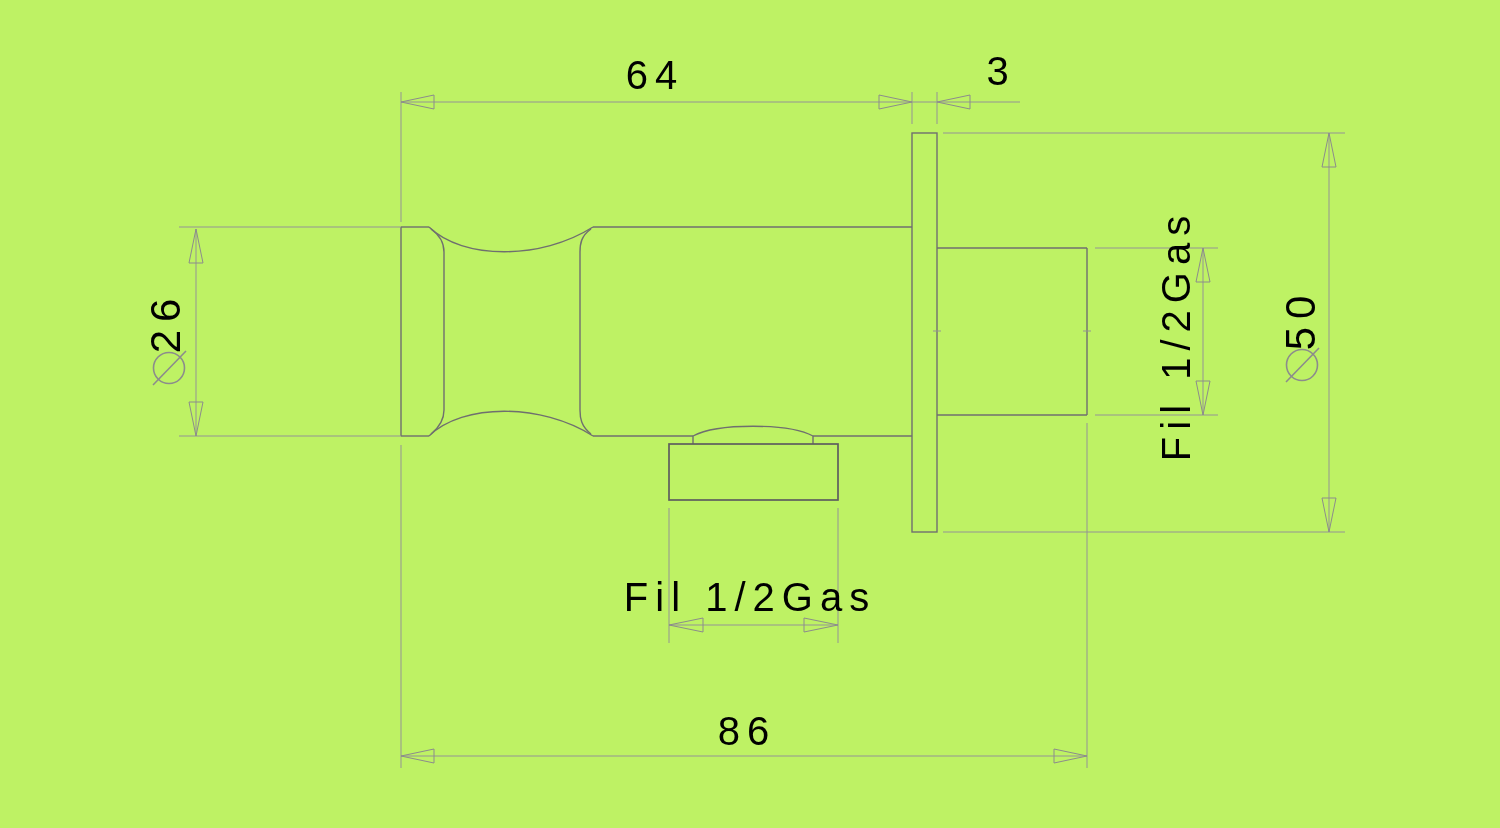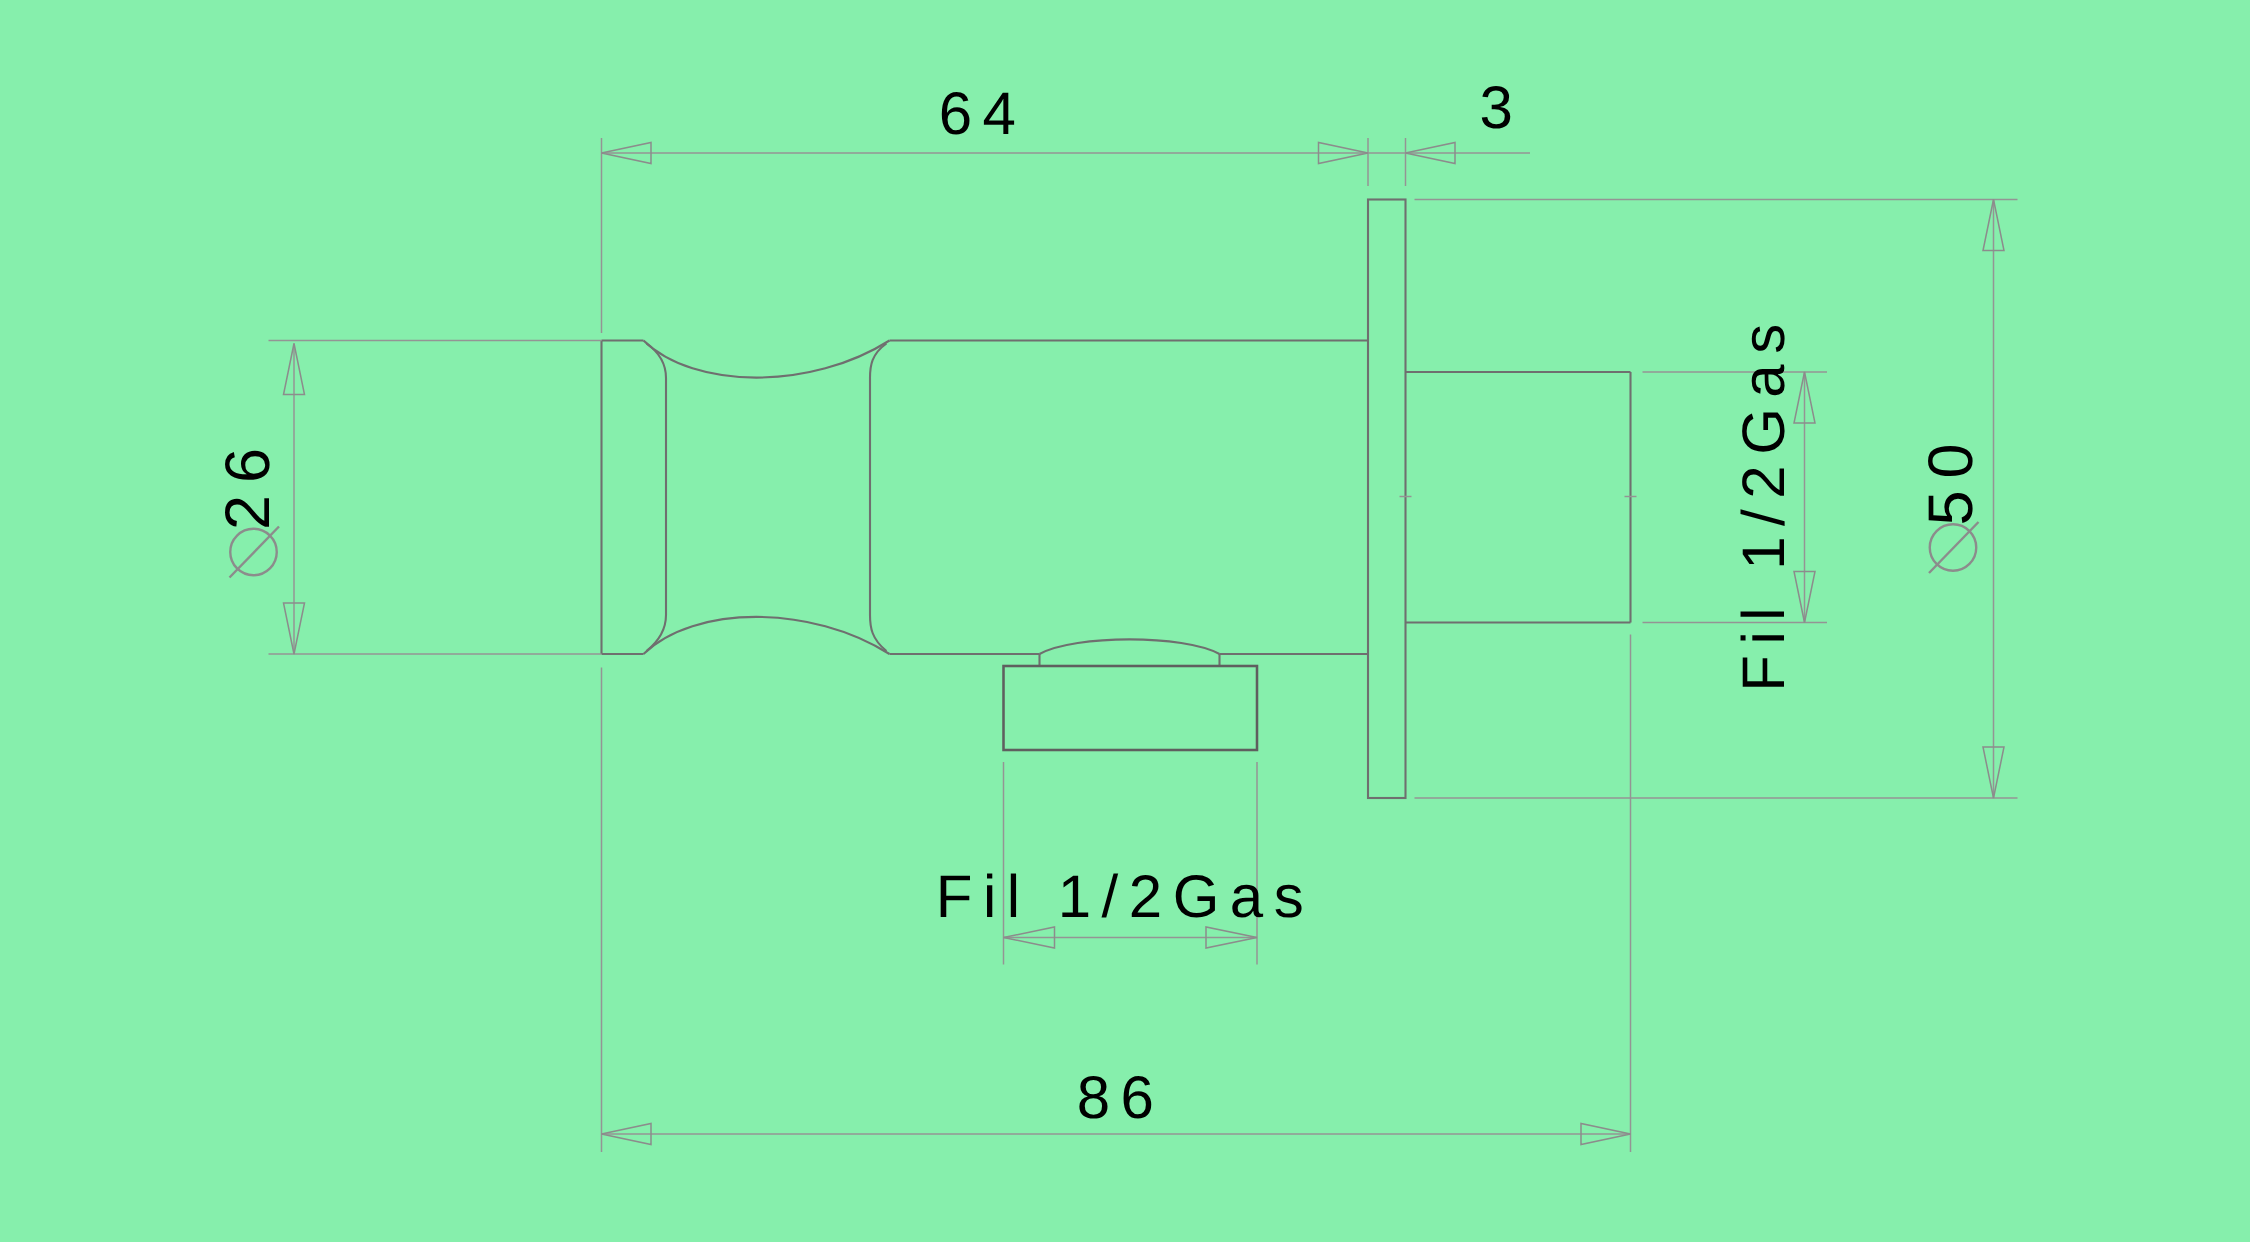--- a/index.html
+++ b/index.html
@@ -4,21 +4,21 @@
 <style>
   html, body {
     margin: 0;
     padding: 0;
     background: #ffffff;
   }
   .drawing-page {
     position: relative;
     width: 1500px;
     height: 828px;
-    background: #86efac;
+    background: #bef264;
     overflow: hidden;
     font-family: "Liberation Sans", sans-serif;
   }
   svg { display: block; }
   .dim-text {
     font-family: "Liberation Sans", sans-serif;
     font-size: 40px;
     letter-spacing: 7px;
     fill: #000000;
   }

